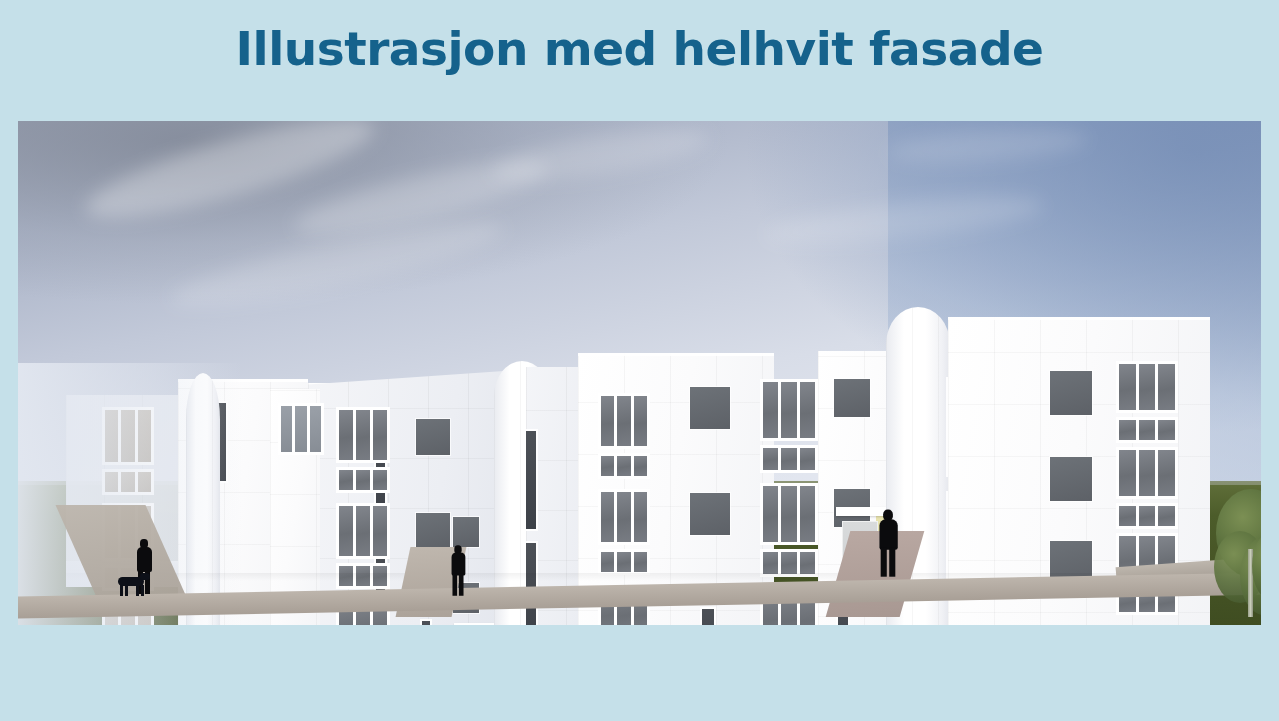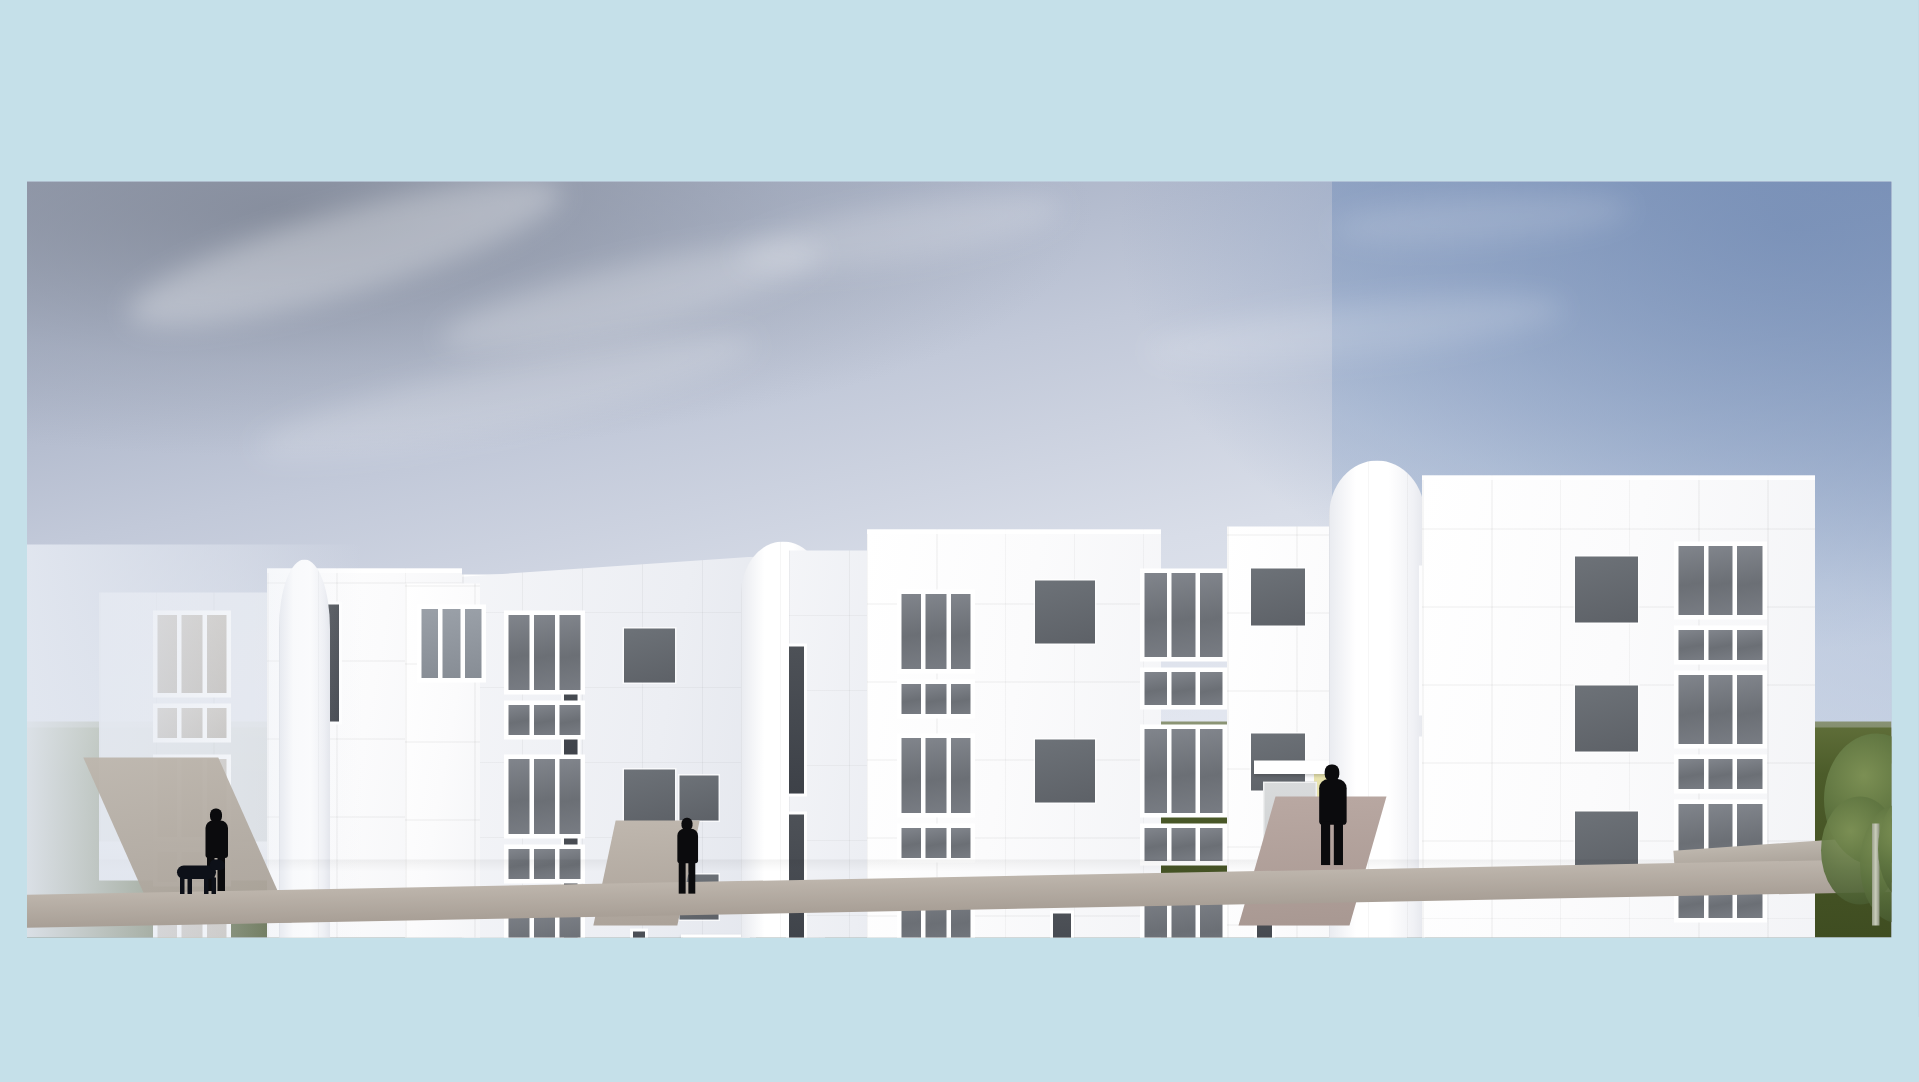--- a/index.html
+++ b/index.html
@@ -283,20 +283,21 @@
   .tree .trunk {
     position: absolute;
     background: linear-gradient(90deg, #9aa08a 0%, #c9cdbb 50%, #8d937f 100%);
   }
 </style>
 </head>
 <body>
 
 <div id="slide">
 
+  <div id="slide-title">Illustrasjon med helhvit fasade</div>
 
   <div id="illustration">
 
     <div class="sky"></div>
     <div class="sky-right"></div>
     <div class="sky-right2"></div>
     <div class="cloud c1"></div>
     <div class="cloud c2"></div>
     <div class="cloud c3"></div>
     <div class="cloud c4"></div>

